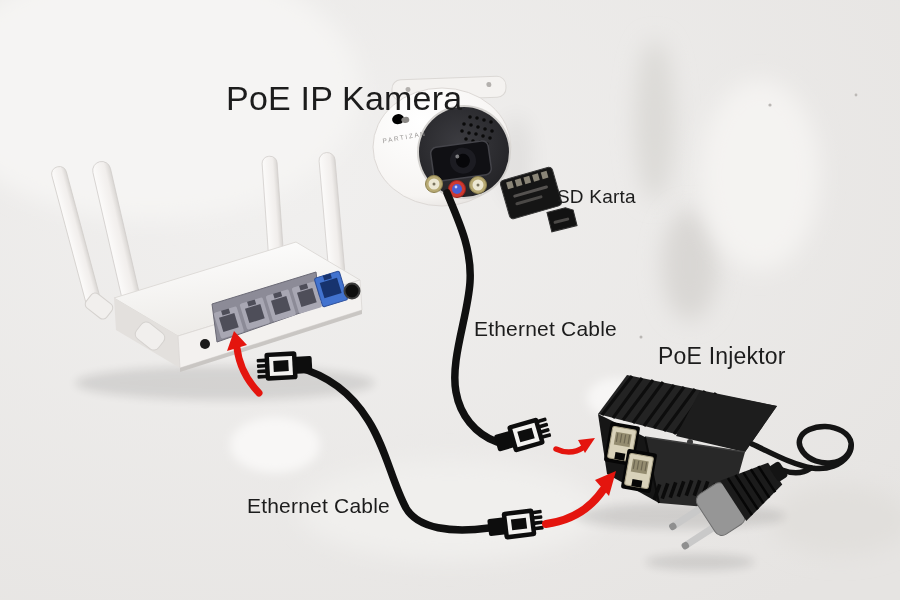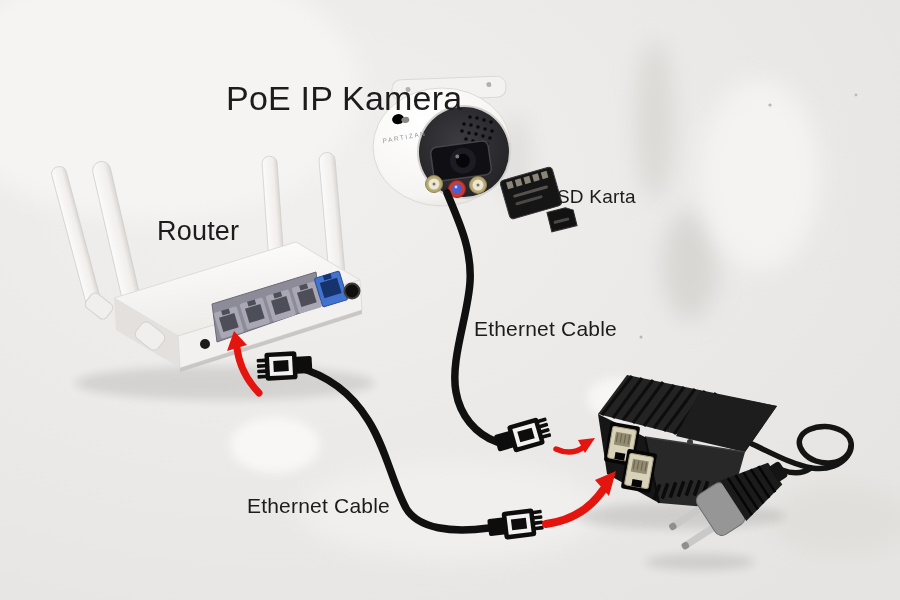--- a/index.html
+++ b/index.html
@@ -275,17 +275,17 @@
     <path d="M 556,449 Q 571,456 584,447" fill="none" stroke="#e4150e" stroke-width="5.5" stroke-linecap="round"></path>
     <polygon points="595,438 578,440 585,453" fill="#e4150e"></polygon>
   </g>
   <g>
     <path d="M 546,524 Q 583,519 603,490" fill="none" stroke="#e4150e" stroke-width="8" stroke-linecap="round"></path>
     <polygon points="616,471 595,480 609,496" fill="#e4150e"></polygon>
   </g>
 </svg>
 
   <div class="lbl lbl-camera">PoE IP Kamera</div>
-  <div class="lbl lbl-router">Router</div>
   <div class="lbl lbl-sd">SD Karta</div>
   <div class="lbl lbl-cable-top">Ethernet Cable</div>
+  <div class="lbl lbl-injector">PoE Injektor</div>
   <div class="lbl lbl-cable-bottom">Ethernet Cable</div>
 </div>
 
 </body></html>

